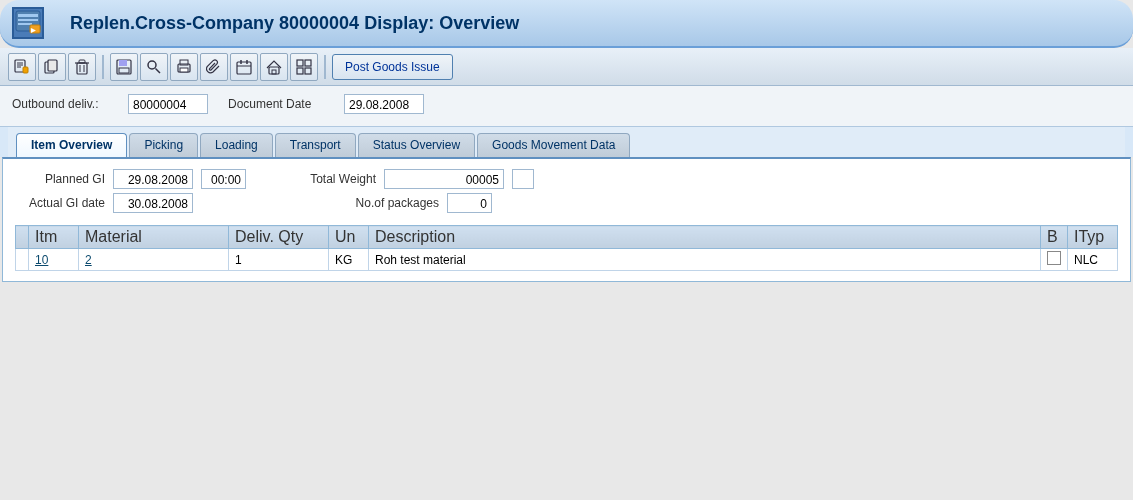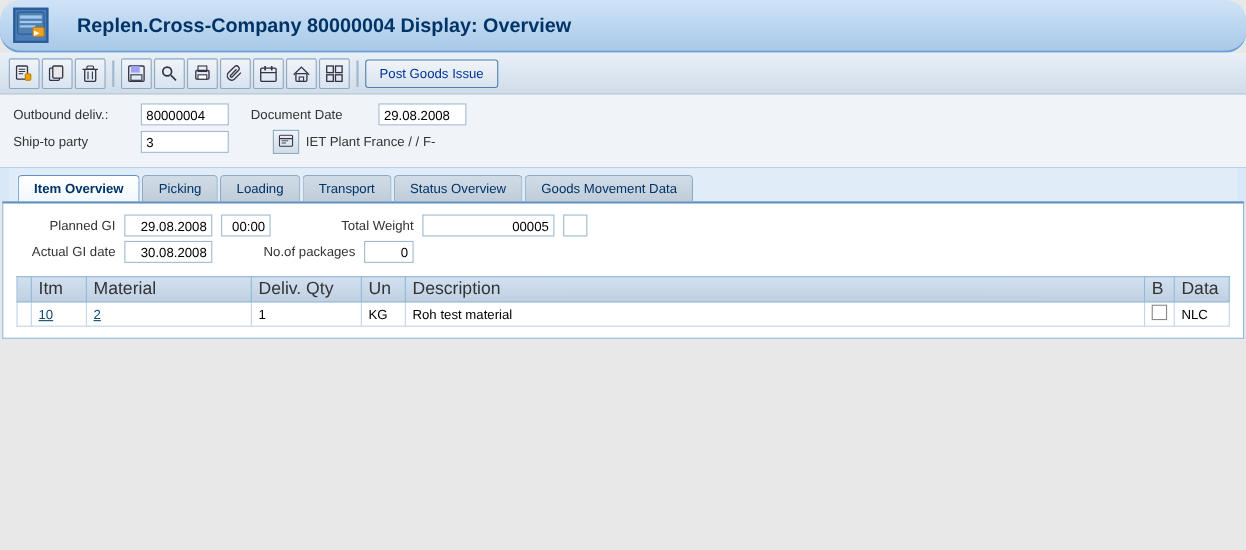--- a/index.html
+++ b/index.html
@@ -342,37 +342,20 @@
   <div class="form-row">
     <div class="form-group">
       <span class="form-label">Outbound deliv.:</span>
       <span class="form-value">80000004</span>
     </div>
     <div class="form-group">
       <span class="form-label" style="min-width:100px;">Document Date</span>
       <span class="form-value">29.08.2008</span>
     </div>
   </div>
-  <div class="form-row">
-    <div class="form-group">
-      <span class="form-label">Ship-to party</span>
-      <span class="form-value" style="min-width:80px;">3</span>
-    </div>
-    <div class="form-group" style="margin-left:20px;">
-      <div class="form-icon-btn">
-        <svg width="14" height="14" viewBox="0 0 14 14">
-          <rect x="1" y="1" width="12" height="10" rx="1" fill="none" stroke="#334" stroke-width="1"></rect>
-          <line x1="1" y1="4" x2="13" y2="4" stroke="#334" stroke-width="1"></line>
-          <line x1="3" y1="6" x2="9" y2="6" stroke="#334" stroke-width="0.8"></line>
-          <line x1="3" y1="8" x2="7" y2="8" stroke="#334" stroke-width="0.8"></line>
-        </svg>
-      </div>
-      <span class="form-static">IET Plant France / / F-</span>
-    </div>
-  </div>
 </div>
 
 <div style="background: #d8e8f8; padding: 0 8px;">
   <div class="tab-container">
     <div class="tab active">
       <span>Item Overview</span>
     </div>
     <div class="tab">
       <span>Picking</span>
     </div>
@@ -403,38 +386,38 @@
       <span class="gi-label">Total Weight</span>
       <span class="gi-value gi-value-large">00005</span>
       <span class="gi-value gi-value-small" style="min-width:22px;"></span>
     </div>
   </div>
   <div class="gi-fields" style="margin-top:-8px;">
     <div class="gi-group">
       <span class="gi-label">Actual GI date</span>
       <span class="gi-value">30.08.2008</span>
     </div>
-    <div class="gi-group" style="">
+    <div class="gi-group" style="margin-left:116px;">
       <span class="gi-label">No.of packages</span>
       <span class="gi-value gi-value-small">0</span>
     </div>
   </div>
 
   <div class="all-items-section">
     <table class="items-table">
       <thead>
         <tr>
           <th style="width:8px;"></th>
           <th style="width:50px;">Itm</th>
           <th style="width:150px;">Material</th>
           <th style="width:100px;">Deliv. Qty</th>
           <th style="width:40px;">Un</th>
           <th>Description</th>
           <th style="width:24px;">B</th>
-          <th style="width:50px;">Data</th>
+          <th style="width:50px;">ITyp</th>
         </tr>
       </thead>
       <tbody>
         <tr>
           <td></td>
           <td>
             <span class="link-text">10</span>
           </td>
           <td>
             <span class="link-text">2</span>

